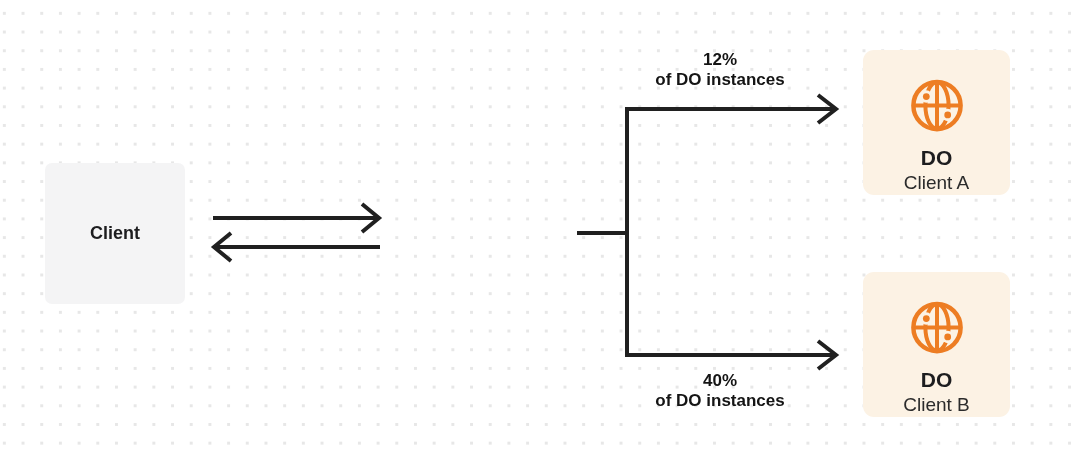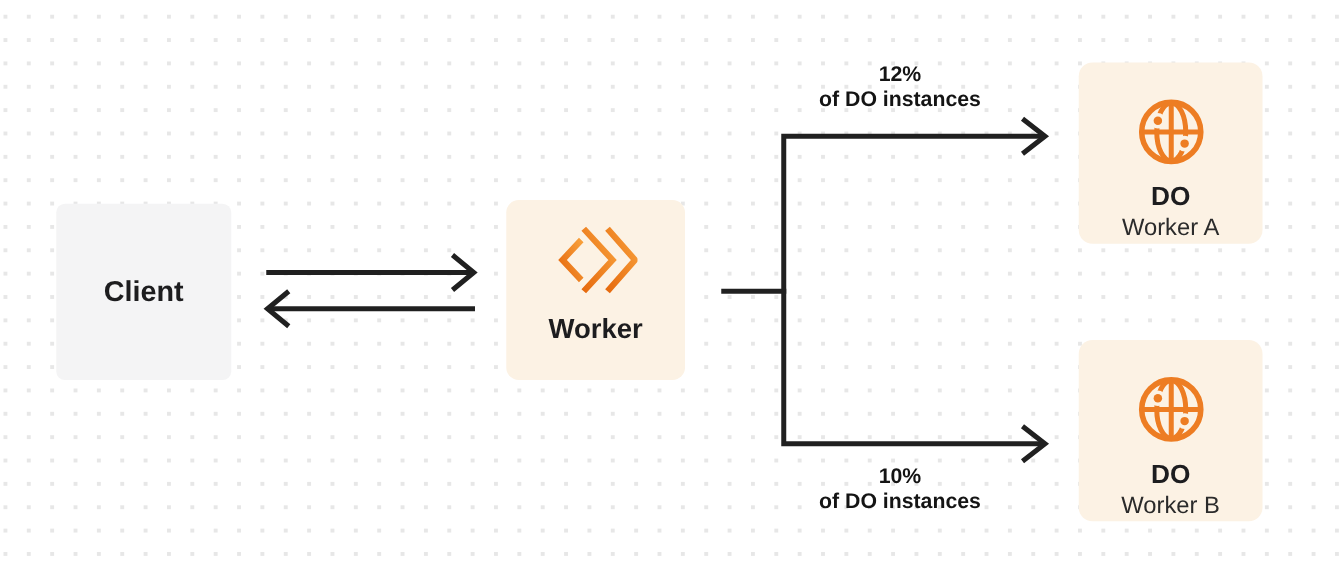--- a/index.html
+++ b/index.html
@@ -41,21 +41,21 @@
   }
   .node-client {
     left: 45px;
     top: 163px;
     width: 140px;
     height: 141px;
     background: #f4f4f5;
     border-radius: 7px;
   }
   .node-client .node-title {
-    font-size: 23px;
+    font-size: 18px;
     font-weight: 700;
     color: #1d1d1f;
   }
   .node-worker {
     left: 405px;
     top: 160px;
     width: 143px;
     height: 144px;
     background: #fcf2e4;
     border-radius: 10px;
@@ -125,74 +125,58 @@
 
     <path d="M833 109 H627 V355 H833"></path>
     <path d="M818 95 L836 109 L818 123"></path>
     <path d="M818 341 L836 355 L818 369"></path>
   </svg>
 
   <div class="node node-client">
     <span class="node-title">Client</span>
   </div>
 
-  <div class="node node-worker">
-    <svg class="worker-icon-svg" width="66" height="56" viewBox="0 0 66 56" aria-hidden="true">
-      <defs>
-        <linearGradient id="wgrad" x1="0" y1="1" x2="1" y2="0">
-          <stop offset="0" stop-color="#E66A0E"></stop>
-          <stop offset="1" stop-color="#F8A03B"></stop>
-        </linearGradient>
-      </defs>
-      <g stroke="url(#wgrad)" stroke-width="5" fill="none" stroke-linejoin="miter" stroke-linecap="butt">
-        <polyline points="21,11 6,27 21,43"></polyline>
-        <polyline points="23,2 46,27 23,52"></polyline>
-        <polyline points="42,2 64,27 42,52"></polyline>
-      </g>
-    </svg>
-    <span class="node-title">Worker</span>
-  </div>
 
   <div class="edge-label edge-label-top">
     <div>12%</div>
     <div>of DO instances</div>
   </div>
 
   <div class="edge-label edge-label-bottom">
-    <div>10%</div>
+    <div>40%</div>
     <div>of DO instances</div>
   </div>
 
   <div class="node node-do node-do-a">
     <svg class="globe-icon-svg" width="64" height="64" viewBox="0 0 64 64" aria-hidden="true">
       <g stroke="#ED7D23" fill="none" stroke-linecap="butt">
         <circle cx="32" cy="32" r="26.5" stroke-width="5"></circle>
         <line x1="6.5" y1="32" x2="57.5" y2="32" stroke-width="4.5"></line>
         <line x1="32" y1="6" x2="32" y2="58" stroke-width="4.5"></line>
         <ellipse cx="32" cy="32" rx="13" ry="26" stroke-width="4.5"></ellipse>
       </g>
       <circle cx="20" cy="22" r="7" fill="#FCF2E4"></circle>
       <circle cx="20" cy="22" r="3.8" fill="#ED7D23"></circle>
       <circle cx="44" cy="42.5" r="7" fill="#FCF2E4"></circle>
       <circle cx="44" cy="42.5" r="3.8" fill="#ED7D23"></circle>
     </svg>
     <div class="node-title">DO</div>
-    <div class="node-subtitle">Worker A</div>
+    <div class="node-subtitle">Client A</div>
   </div>
 
   <div class="node node-do node-do-b">
     <svg class="globe-icon-svg" width="64" height="64" viewBox="0 0 64 64" aria-hidden="true">
       <g stroke="#ED7D23" fill="none" stroke-linecap="butt">
         <circle cx="32" cy="32" r="26.5" stroke-width="5"></circle>
         <line x1="6.5" y1="32" x2="57.5" y2="32" stroke-width="4.5"></line>
         <line x1="32" y1="6" x2="32" y2="58" stroke-width="4.5"></line>
         <ellipse cx="32" cy="32" rx="13" ry="26" stroke-width="4.5"></ellipse>
       </g>
       <circle cx="20" cy="22" r="7" fill="#FCF2E4"></circle>
       <circle cx="20" cy="22" r="3.8" fill="#ED7D23"></circle>
       <circle cx="44" cy="42.5" r="7" fill="#FCF2E4"></circle>
       <circle cx="44" cy="42.5" r="3.8" fill="#ED7D23"></circle>
     </svg>
     <div class="node-title">DO</div>
-    <div class="node-subtitle">Worker B</div>
+    <div class="node-subtitle">Client B</div>
   </div>
 
 </div>
 
 </body></html>

